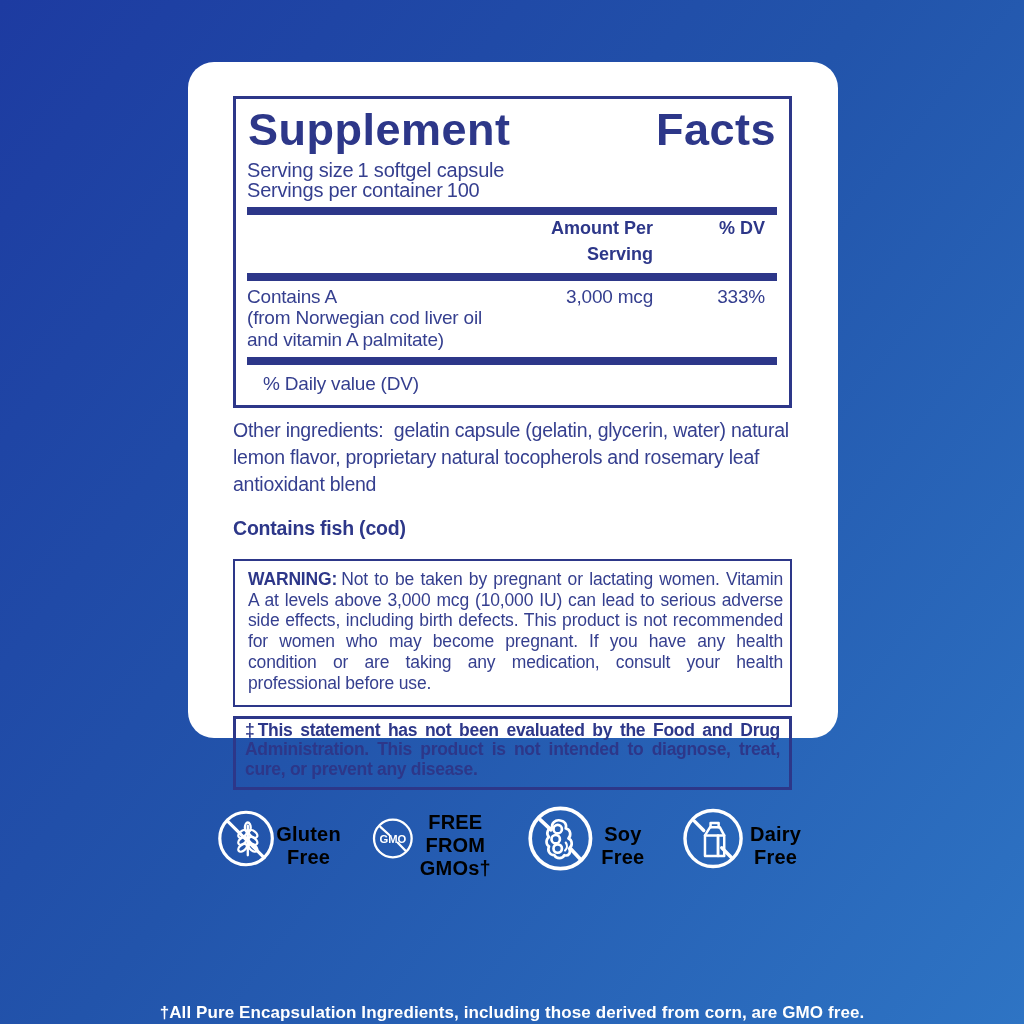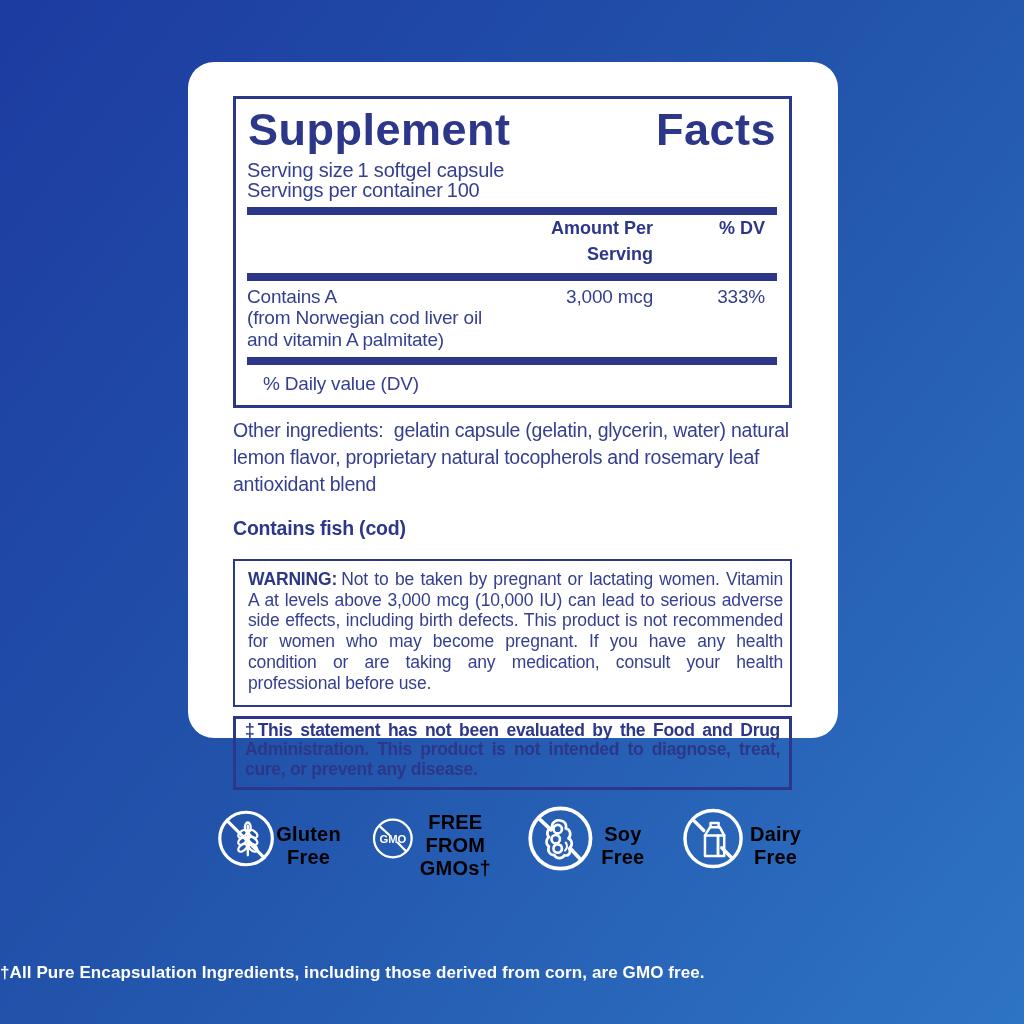--- a/index.html
+++ b/index.html
@@ -59,21 +59,21 @@
     display:flex;justify-content:center;gap:29px;
   }
   .badge{width:126px;display:flex;flex-direction:row;align-items:center;}
   .badge svg{display:block;}
   .badge-label{
     margin-top:14px;color:#000000;font-weight:bold;font-size:20px;line-height:23px;
     text-align:center;letter-spacing:.2px;
   }
   .gmo-text{font-family:"Liberation Sans","DejaVu Sans",sans-serif;font-weight:bold;}
   .gmo-footnote{
-    position:absolute;top:963px;left:0;width:1024px;
+    position:absolute;top:1003px;left:0;width:1024px;text-align:center;
     color:#fff;font-weight:bold;font-size:17px;letter-spacing:.1px;
   }
 </style>
 </head>
 <body>
 
 <div class="card">
 
   <div class="facts">
     <div class="facts-title">

